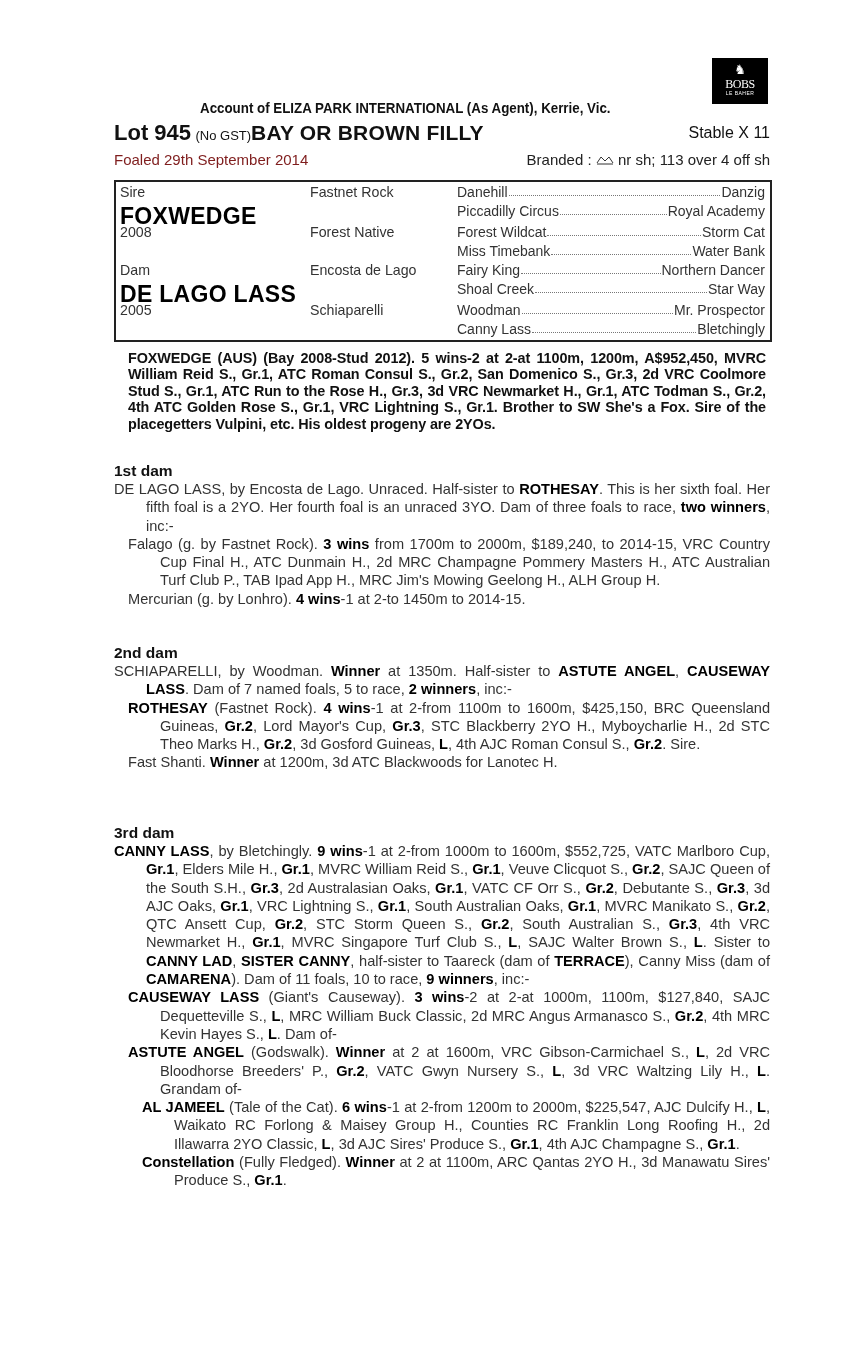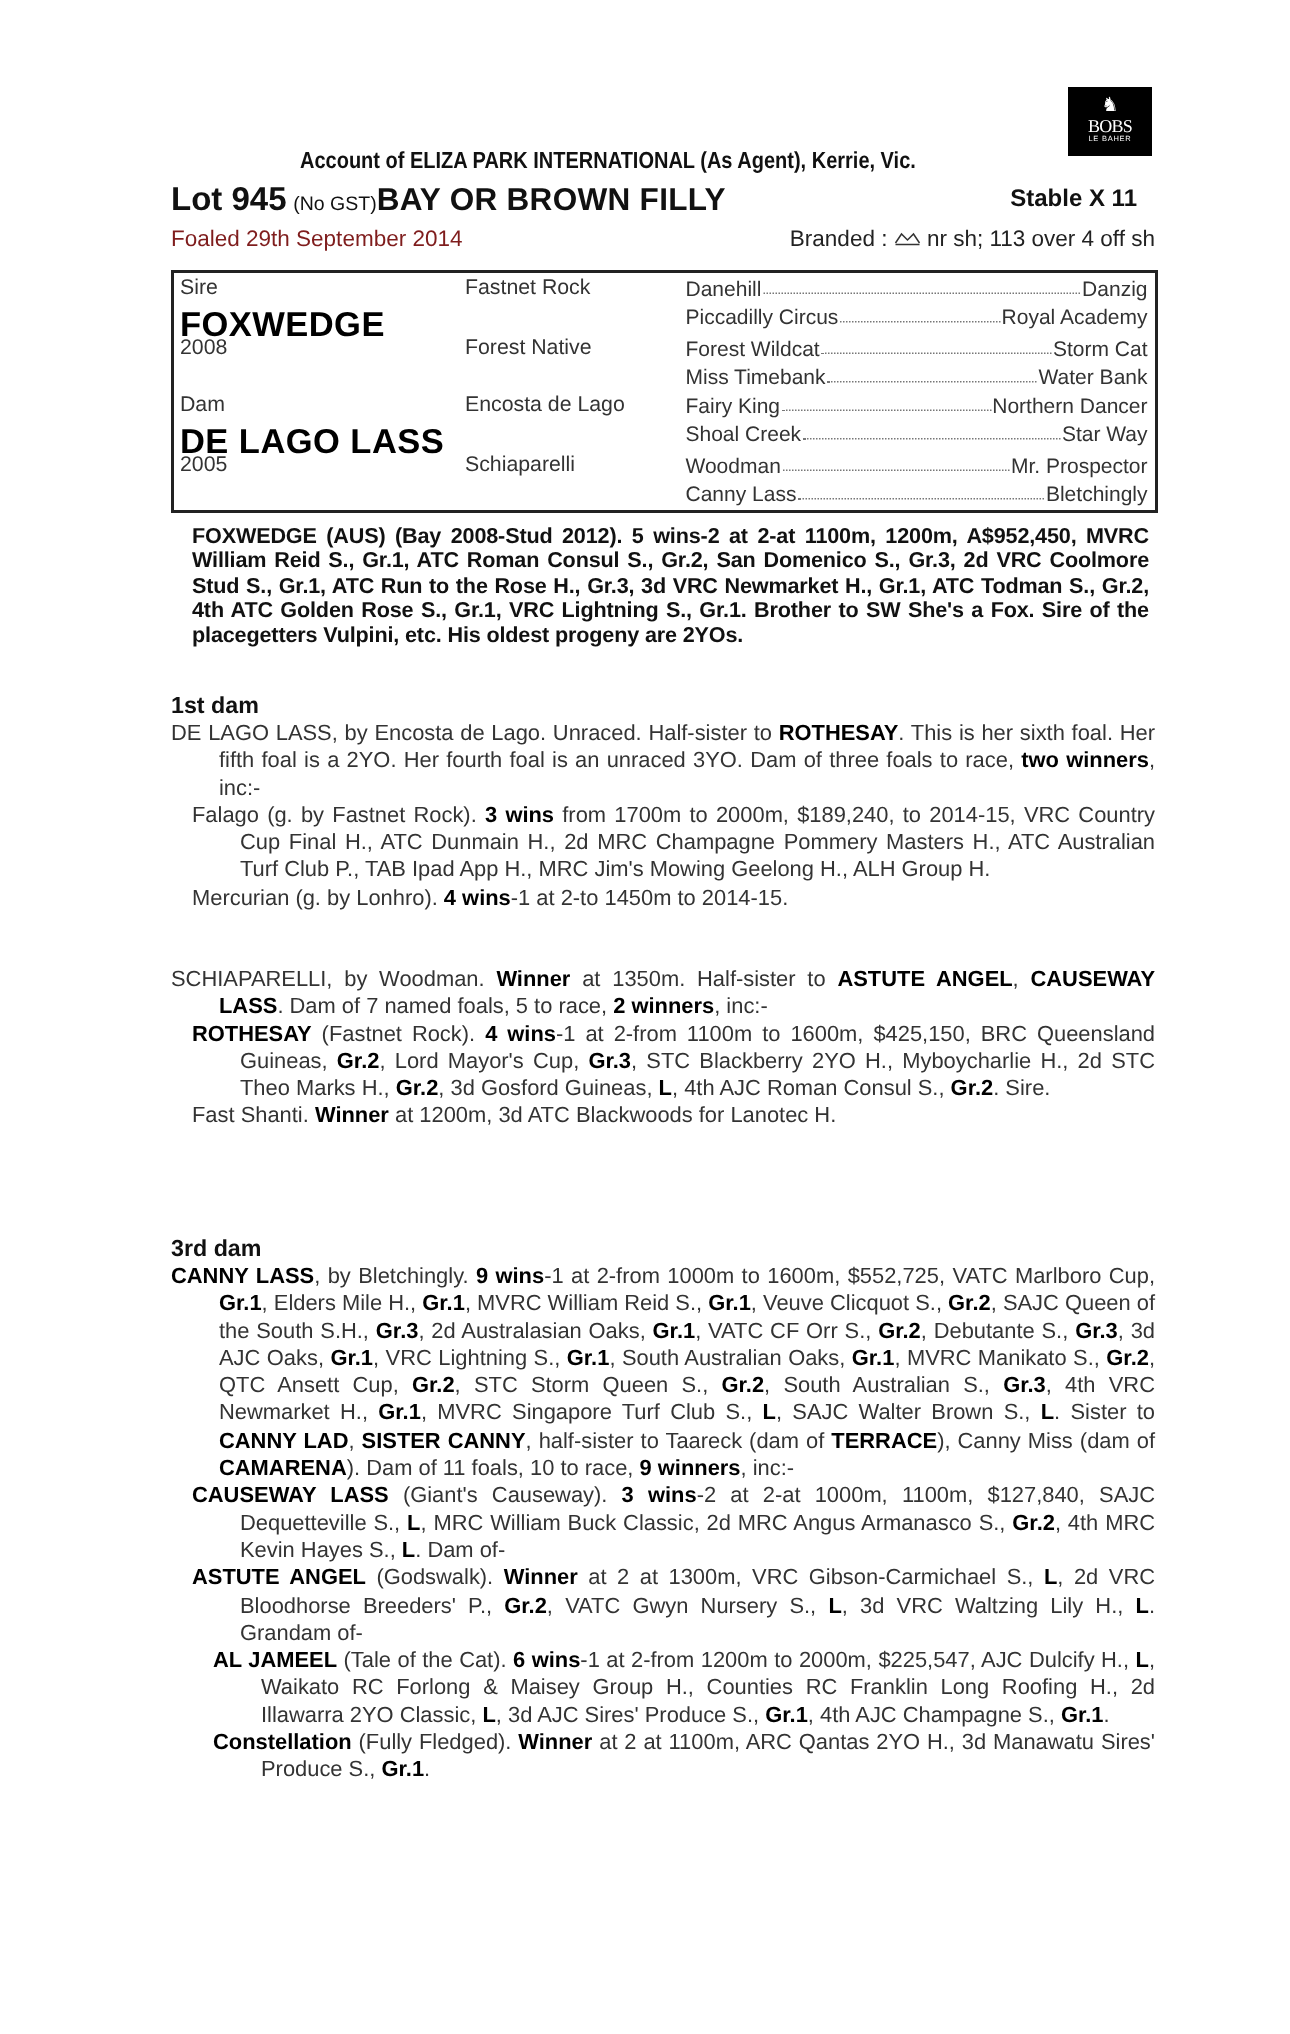--- a/index.html
+++ b/index.html
@@ -7,21 +7,21 @@
   .page { position:absolute; left:114px; top:0; width:658px; }
   .logo { position:absolute; left:712px; top:58px; width:56px; height:46px; background:#000; color:#fff; text-align:center; }
   .logo .horse { display:block; font-size:13px; line-height:16px; margin-top:4px; }
   .logo .name { display:block; font-family:"Liberation Serif", serif; font-size:12px; line-height:12px; letter-spacing:-0.5px; }
   .logo .sub { display:block; font-size:5px; line-height:7px; letter-spacing:0.5px; }
   .account { position:absolute; top:99px; left:86px; font-size:15.5px; font-weight:bold; transform:scaleX(0.86); transform-origin:left; white-space:nowrap; }
   .lotline { position:absolute; top:120px; left:0; width:658px; height:24px; white-space:nowrap; }
   .lot { font-size:22px; font-weight:bold; }
   .nogst { font-size:13px; font-weight:normal; }
   .sex { font-size:21px; font-weight:bold; letter-spacing:0.2px; }
-  .stable { position:absolute; right:14px; top:4px; font-size:16px; font-weight:bold;text-align:center; }
+  .stable { position:absolute; right:2px; top:4px; font-size:16px; font-weight:normal;text-align:center; }
   .foaled { position:absolute; top:151px; left:0; font-size:15px; color:#7f1d1d; }
   .branded { position:absolute; top:151px; right:2px; font-size:15px; color:#222; }
   .ped { position:absolute; top:180px; left:0; width:654px; height:158px; border:2px solid #222; }
   .pc { position:absolute; font-size:14.2px; color:#333; white-space:nowrap; }
   .pb { font-size:23px; font-weight:900; color:#000; letter-spacing:0.3px; }
   .g3 { position:absolute; left:341px; width:308px; font-size:14px; color:#333; display:flex; white-space:nowrap; }
   .g3 .dots { flex:1; border-bottom:1.5px dotted #777; margin:0 1px 4px 1px; }
   .sire-para { position:absolute; top:350px; left:14px; width:638px; font-size:14.4px; line-height:16.4px; font-weight:900; color:#111; text-align:justify; letter-spacing:-0.1px; }
   .sec { position:absolute; left:0; width:656px; font-size:14.6px; line-height:18.3px; color:#333; }
   .hd { font-size:15.5px; font-weight:900; color:#111; display:block; line-height:18px; }
@@ -118,30 +118,31 @@
   <div class="sec" style="top:462px">
     <span class="hd">1st dam</span>
     <div class="entries">
         <div class="e l0"><span>DE LAGO LASS, by Encosta de Lago. Unraced. Half-sister to </span><b>ROTHESAY</b><span>. This is her sixth foal. Her fifth foal is a 2YO. Her fourth foal is an unraced 3YO. Dam of three foals to race, </span><b>two winners</b><span>, inc:-</span></div>
         <div class="e l1"><span>Falago (g. by Fastnet Rock). </span><b>3 wins</b><span> from 1700m to 2000m, $189,240, to 2014-15, VRC Country Cup Final H., ATC Dunmain H., 2d MRC Champagne Pommery Masters H., ATC Australian Turf Club P., TAB Ipad App H., MRC Jim's Mowing Geelong H., ALH Group H.</span></div>
         <div class="e l1"><span>Mercurian (g. by Lonhro). </span><b>4 wins</b><span>-1 at 2-to 1450m to 2014-15.</span></div>
       </div>
   </div>
 
   <div class="sec" style="top:644px">
+    <span class="hd">2nd dam</span>
     <div class="entries">
         <div class="e l0"><span>SCHIAPARELLI, by Woodman. </span><b>Winner</b><span> at 1350m. Half-sister to </span><b>ASTUTE ANGEL</b><span>, </span><b>CAUSEWAY LASS</b><span>. Dam of 7 named foals, 5 to race, </span><b>2 winners</b><span>, inc:-</span></div>
         <div class="e l1"><b>ROTHESAY</b><span> (Fastnet Rock). </span><b>4 wins</b><span>-1 at 2-from 1100m to 1600m, $425,150, BRC Queensland Guineas, </span><b>Gr.2</b><span>, Lord Mayor's Cup, </span><b>Gr.3</b><span>, STC Blackberry 2YO H., Myboycharlie H., 2d STC Theo Marks H., </span><b>Gr.2</b><span>, 3d Gosford Guineas, </span><b>L</b><span>, 4th AJC Roman Consul S., </span><b>Gr.2</b><span>. Sire.</span></div>
         <div class="e l1"><span>Fast Shanti. </span><b>Winner</b><span> at 1200m, 3d ATC Blackwoods for Lanotec H.</span></div>
       </div>
   </div>
 
   <div class="sec" style="top:824px">
     <span class="hd">3rd dam</span>
     <div class="entries">
         <div class="e l0"><b>CANNY LASS</b><span>, by Bletchingly. </span><b>9 wins</b><span>-1 at 2-from 1000m to 1600m, $552,725, VATC Marlboro Cup, </span><b>Gr.1</b><span>, Elders Mile H., </span><b>Gr.1</b><span>, MVRC William Reid S., </span><b>Gr.1</b><span>, Veuve Clicquot S., </span><b>Gr.2</b><span>, SAJC Queen of the South S.H., </span><b>Gr.3</b><span>, 2d Australasian Oaks, </span><b>Gr.1</b><span>, VATC CF Orr S., </span><b>Gr.2</b><span>, Debutante S., </span><b>Gr.3</b><span>, 3d AJC Oaks, </span><b>Gr.1</b><span>, VRC Lightning S., </span><b>Gr.1</b><span>, South Australian Oaks, </span><b>Gr.1</b><span>, MVRC Manikato S., </span><b>Gr.2</b><span>, QTC Ansett Cup, </span><b>Gr.2</b><span>, STC Storm Queen S., </span><b>Gr.2</b><span>, South Australian S., </span><b>Gr.3</b><span>, 4th VRC Newmarket H., </span><b>Gr.1</b><span>, MVRC Singapore Turf Club S., </span><b>L</b><span>, SAJC Walter Brown S., </span><b>L</b><span>. Sister to </span><b>CANNY LAD</b><span>, </span><b>SISTER CANNY</b><span>, half-sister to Taareck (dam of </span><b>TERRACE</b><span>), Canny Miss (dam of </span><b>CAMARENA</b><span>). Dam of 11 foals, 10 to race, </span><b>9 winners</b><span>, inc:-</span></div>
         <div class="e l1"><b>CAUSEWAY LASS</b><span> (Giant's Causeway). </span><b>3 wins</b><span>-2 at 2-at 1000m, 1100m, $127,840, SAJC Dequetteville S., </span><b>L</b><span>, MRC William Buck Classic, 2d MRC Angus Armanasco S., </span><b>Gr.2</b><span>, 4th MRC Kevin Hayes S., </span><b>L</b><span>. Dam of-</span></div>
-        <div class="e l1"><b>ASTUTE ANGEL</b><span> (Godswalk). </span><b>Winner</b><span> at 2 at 1300m, VRC Gibson-Carmichael S., </span><b>L</b><span>, 2d VRC Bloodhorse Breeders' P., </span><b>Gr.2</b><span>, VATC Gwyn Nursery S., </span><b>L</b><span>, 3d VRC Waltzing Lily H., </span><b>L</b><span>. Grandam of-</span></div>
+        <div class="e l1"><b>ASTUTE ANGEL</b><span> (Godswalk). </span><b>Winner</b><span> at 2 at 1600m, VRC Gibson-Carmichael S., </span><b>L</b><span>, 2d VRC Bloodhorse Breeders' P., </span><b>Gr.2</b><span>, VATC Gwyn Nursery S., </span><b>L</b><span>, 3d VRC Waltzing Lily H., </span><b>L</b><span>. Grandam of-</span></div>
         <div class="e l2"><b>AL JAMEEL</b><span> (Tale of the Cat). </span><b>6 wins</b><span>-1 at 2-from 1200m to 2000m, $225,547, AJC Dulcify H., </span><b>L</b><span>, Waikato RC Forlong &amp; Maisey Group H., Counties RC Franklin Long Roofing H., 2d Illawarra 2YO Classic, </span><b>L</b><span>, 3d AJC Sires' Produce S., </span><b>Gr.1</b><span>, 4th AJC Champagne S., </span><b>Gr.1</b><span>.</span></div>
         <div class="e l2"><b>Constellation</b><span> (Fully Fledged). </span><b>Winner</b><span> at 2 at 1100m, ARC Qantas 2YO H., 3d Manawatu Sires' Produce S., </span><b>Gr.1</b><span>.</span></div>
       </div>
   </div>
 </div>
 
 </body></html>

